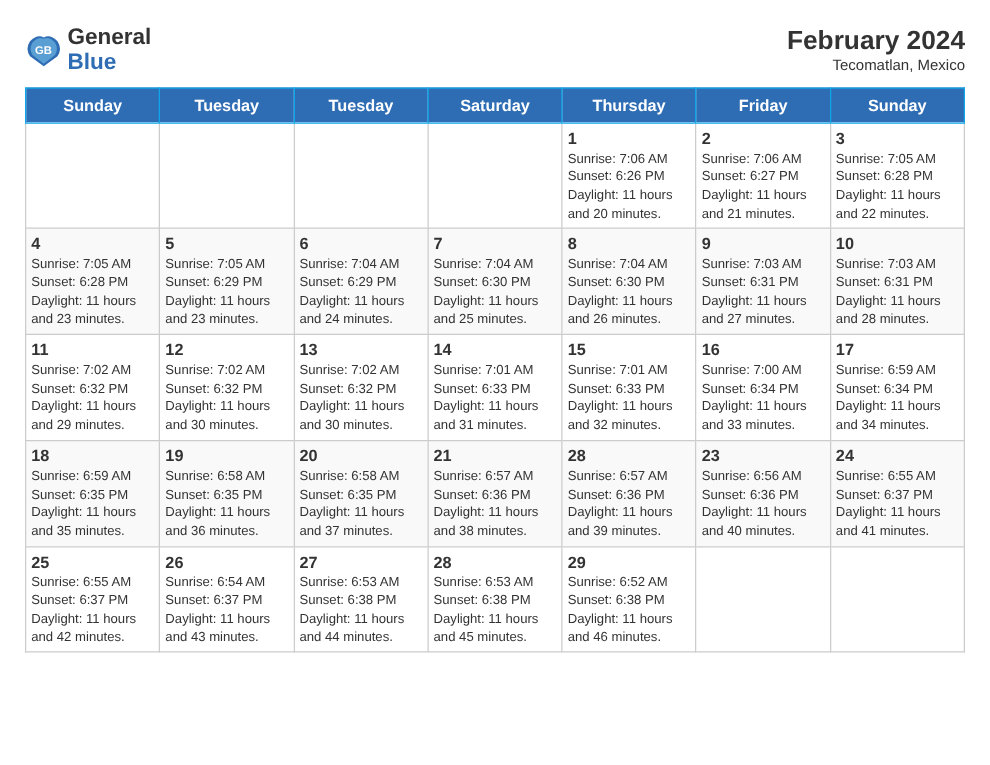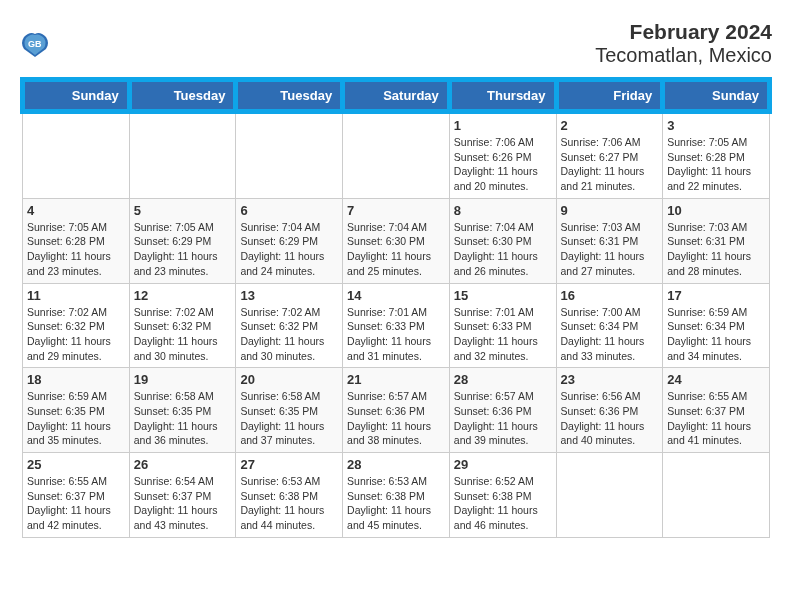--- a/index.html
+++ b/index.html
@@ -36,37 +36,37 @@
     }
     .title-block {
       text-align: right;
     }
     .title-block h1 {
       font-size: 21px;
       font-weight: bold;
       color: #333;
     }
     .title-block h2 {
-      font-size: 20px;
+      font-size: 12px;
       font-weight: normal;
       color: #333;
     }
     table {
       width: 100%;
       border-collapse: collapse;
       font-size: 11px;
     }
     thead tr th {
       background-color: #2e6db4;
       color: #fff;
       padding: 6px 8px;
-      text-align: right;
+      text-align: center;
       font-size: 13px;
       font-weight: bold;
-      border: 5px solid #0ea5e9;
+      border: 1px solid #0ea5e9;
     }
     tbody tr td {
       border: 1px solid #ccc;
       padding: 4px;
       vertical-align: top;
       width: calc(100% / 7);
       min-height: 80px;
       background: #fff;
     }
     tbody tr:nth-child(even) td {
@@ -91,20 +91,24 @@
 </head>
 <body>
 
 <div class="header">
   <div class="logo">
     <svg class="logo-icon" viewBox="0 0 30 30">
       <path d="M15 5 Q20 2 26 8 Q30 14 26 20 L15 28 L4 20 Q0 14 4 8 Q10 2 15 5Z" fill="#2e6db4"></path>
       <path d="M15 6 Q19 4 24 9 Q27 14 24 19 L15 26 L6 19 Q3 14 6 9 Q11 4 15 6Z" fill="#5a9fd4"></path>
       <text x="8" y="18" font-size="9" font-weight="bold" fill="white" font-family="Arial">GB</text>
     </svg>
+    <div class="logo-text">
+      <span class="logo-general">General</span>
+      <span class="logo-blue">Blue</span>
+    </div>
   </div>
   <div class="title-block">
     <h1>February 2024</h1>
     <h2>Tecomatlan, Mexico</h2>
   </div>
 </div>
 
 <table>
   <thead>
     <tr>

